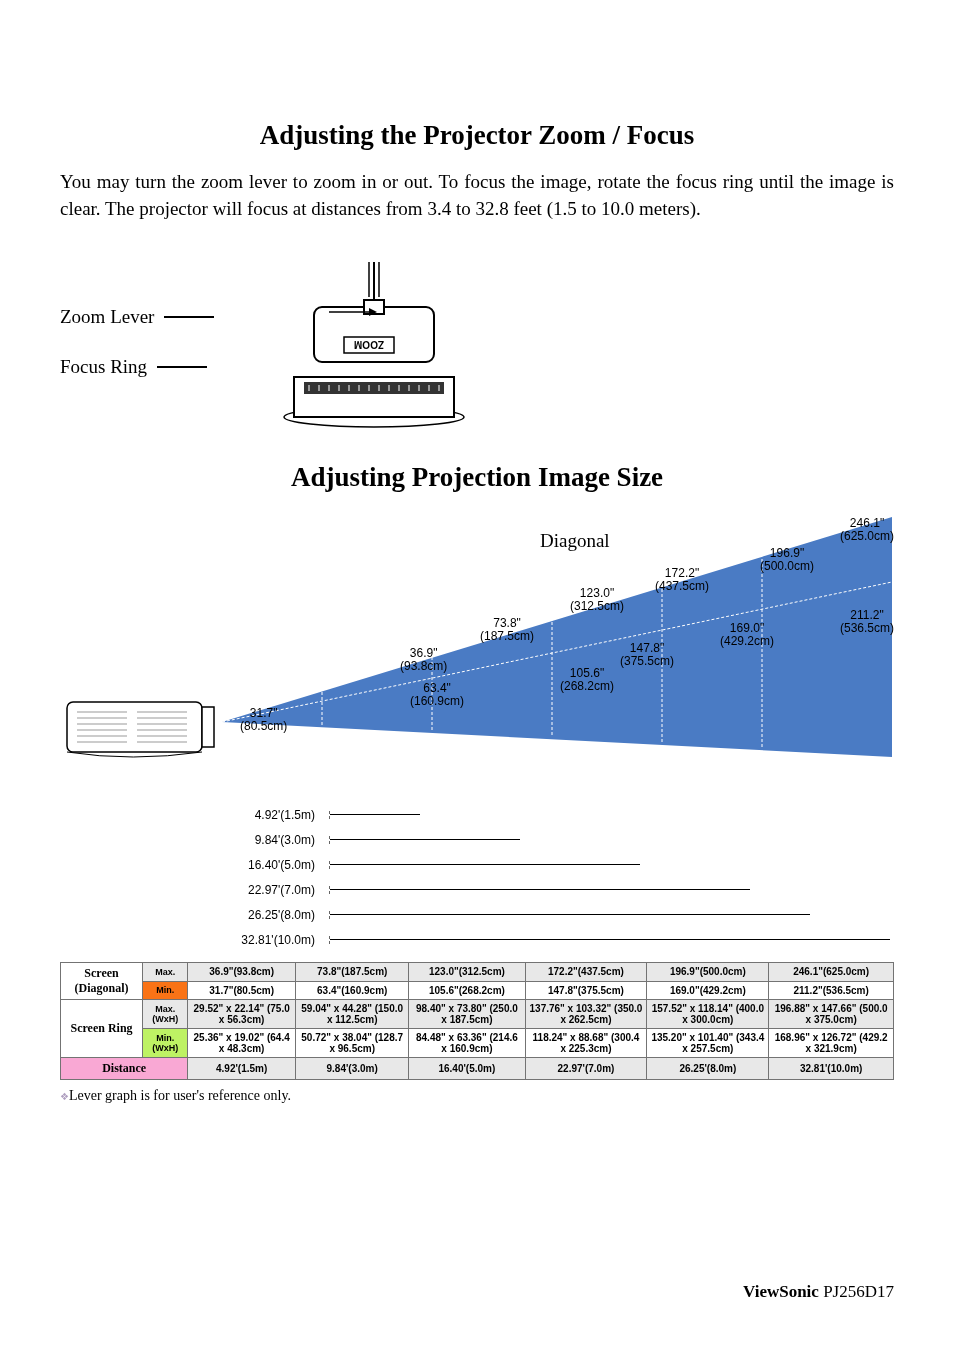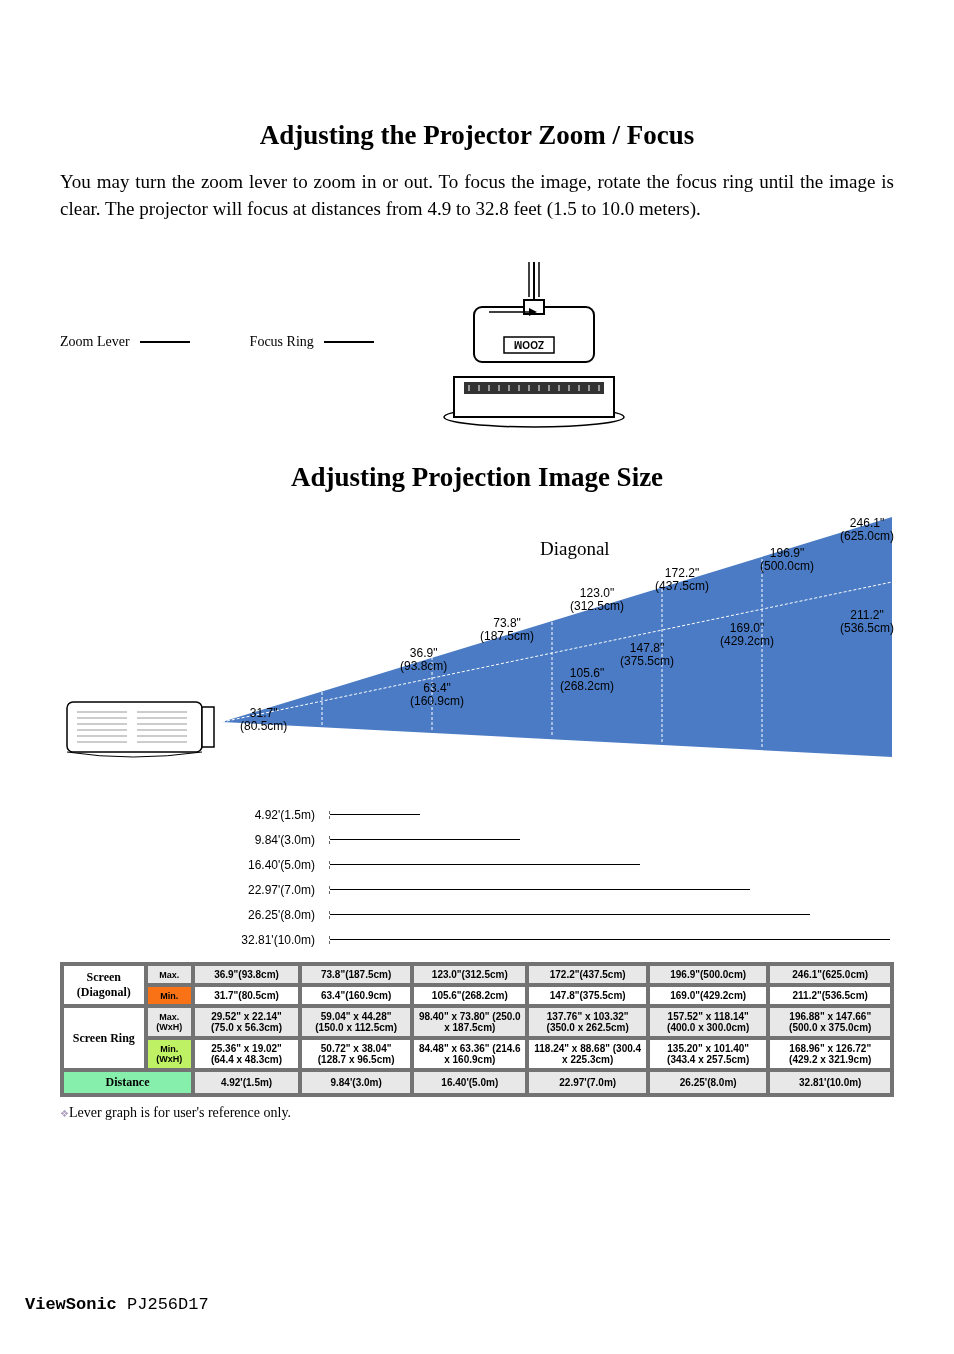--- a/index.html
+++ b/index.html
@@ -30,23 +30,23 @@
       margin-bottom: 30px;
       font-family: 'Palatino Linotype', Palatino, serif;
     }
     .diagram-section {
       display: flex;
       align-items: center;
       margin: 20px 0 30px 0;
     }
     .label-col {
       display: flex;
-      flex-direction: row;
-      gap: 60px;
-      font-size: 14px;
+      flex-direction: column;
+      gap: 28px;
+      font-size: 19px;
       font-family: 'Palatino Linotype', Palatino, serif;
     }
     .label-row {
       display: flex;
       align-items: center;
       gap: 10px;
     }
     .line {
       width: 50px;
       height: 2px;
@@ -106,21 +106,21 @@
       height: 8px;
       border-left: 1px dashed #666;
     }
     table {
       border-collapse: collapse;
       width: 100%;
       font-size: 10px;
       font-family: Arial, sans-serif;
     }
     td, th {
-      border: 4px solid #737373;
+      border: 1px solid #737373;
       padding: 3px 4px;
       text-align: center;
       vertical-align: middle;
     }
     .row-header {
       font-family: 'Palatino Linotype', Palatino, serif;
       font-size: 12px;
       font-weight: bold;
       background: #fff;
     }
@@ -144,47 +144,47 @@
       margin-top: 8px;
       font-family: 'Palatino Linotype', Palatino, serif;
     }
     .diamond {
       color: #b0a0c0;
       font-size: 10px;
       vertical-align: middle;
     }
     .footer {
       position: absolute;
-      bottom: 40px;
+      bottom: 52px;
       left: 25px;
       right: 60px;
       display: flex;
-      justify-content: flex-start;
-      font-family: Liberation Mono, monospace;
+      justify-content: flex-end;
+      font-family: Liberation Serif, serif;
       font-size: 17px;
     }
     .footer-brand {
       font-weight: bold;
     }
     .footer-model {
       font-weight: normal;
     }
     .blue-tri {
       fill: #4a7bc4;
     }
     .dash {
       stroke-dasharray: 3,2;
     }
   </style>
 </head>
 <body>
 
 <h2 class="title">Adjusting the Projector Zoom / Focus</h2>
 
-<p class="body-text">You may turn the zoom lever to zoom in or out.  To focus the image, rotate the  focus ring until the image is clear. The projector will focus at distances from 4.9 to 32.8 feet (1.5 to 10.0 meters).</p>
+<p class="body-text">You may turn the zoom lever to zoom in or out.  To focus the image, rotate the  focus ring until the image is clear. The projector will focus at distances from 3.4 to 32.8 feet (1.5 to 10.0 meters).</p>
 
 <div class="diagram-section">
   <div class="label-col">
     <div class="label-row">
       <span>Zoom Lever</span>
       <span class="line"></span>
     </div>
     <div class="label-row">
       <span>Focus Ring</span>
       <span class="line"></span>
@@ -251,21 +251,21 @@
     <line x1="160" y1="205" x2="830" y2="65" stroke="#fff" stroke-width="1" class="dash"></line>
 
     <g stroke="#fff" stroke-width="1" class="dash">
       <line x1="260" y1="175" x2="260" y2="210"></line>
       <line x1="370" y1="140" x2="370" y2="215"></line>
       <line x1="490" y1="105" x2="490" y2="220"></line>
       <line x1="600" y1="72" x2="600" y2="225"></line>
       <line x1="700" y1="42" x2="700" y2="232"></line>
     </g>
   </svg>
-  <div class="chart-label" style="left:480px;top:22px;font-size:19px;font-family:'Palatino Linotype',Palatino,serif">Diagonal</div>
+  <div class="chart-label" style="left:480px;top:14px;font-size:19px;font-family:'Palatino Linotype',Palatino,serif">Diagonal</div>
   
   <div class="chart-label" style="left:340px;top:130px"><span>36.9"</span><br><span>(93.8cm)</span></div>
   <div class="chart-label" style="left:420px;top:100px"><span>73.8"</span><br><span>(187.5cm)</span></div>
   <div class="chart-label" style="left:510px;top:70px"><span>123.0"</span><br><span>(312.5cm)</span></div>
   <div class="chart-label" style="left:595px;top:50px"><span>172.2"</span><br><span>(437.5cm)</span></div>
   <div class="chart-label" style="left:700px;top:30px"><span>196.9"</span><br><span>(500.0cm)</span></div>
   <div class="chart-label" style="left:780px;top:0px"><span>246.1"</span><br><span>(625.0cm)</span></div>
   
   <div class="chart-label" style="left:180px;top:190px"><span>31.7"</span><br><span>(80.5cm)</span></div>
   <div class="chart-label" style="left:350px;top:165px"><span>63.4"</span><br><span>(160.9cm)</span></div>
@@ -336,21 +336,21 @@
   <tr>
     <td class="sub-header" style="background:#bef264">Min.(WxH)</td>
     <td style="font-weight:bold">25.36" x 19.02" (64.4 x 48.3cm)</td>
     <td style="font-weight:bold">50.72" x 38.04" (128.7 x 96.5cm)</td>
     <td style="font-weight:bold">84.48" x 63.36" (214.6 x 160.9cm)</td>
     <td style="font-weight:bold">118.24" x 88.68" (300.4 x 225.3cm)</td>
     <td style="font-weight:bold">135.20" x 101.40" (343.4 x 257.5cm)</td>
     <td style="font-weight:bold">168.96" x 126.72" (429.2 x 321.9cm)</td>
   </tr>
   <tr class="gray-row">
-    <td colspan="2" class="row-header" style="background:#86efac">Distance</td>
+    <td colspan="2" class="row-header" style="background:#f9a8d4">Distance</td>
     <td>4.92'(1.5m)</td>
     <td>9.84'(3.0m)</td>
     <td>16.40'(5.0m)</td>
     <td>22.97'(7.0m)</td>
     <td>26.25'(8.0m)</td>
     <td>32.81'(10.0m)</td>
   </tr>
 </tbody>
   </table>
 

